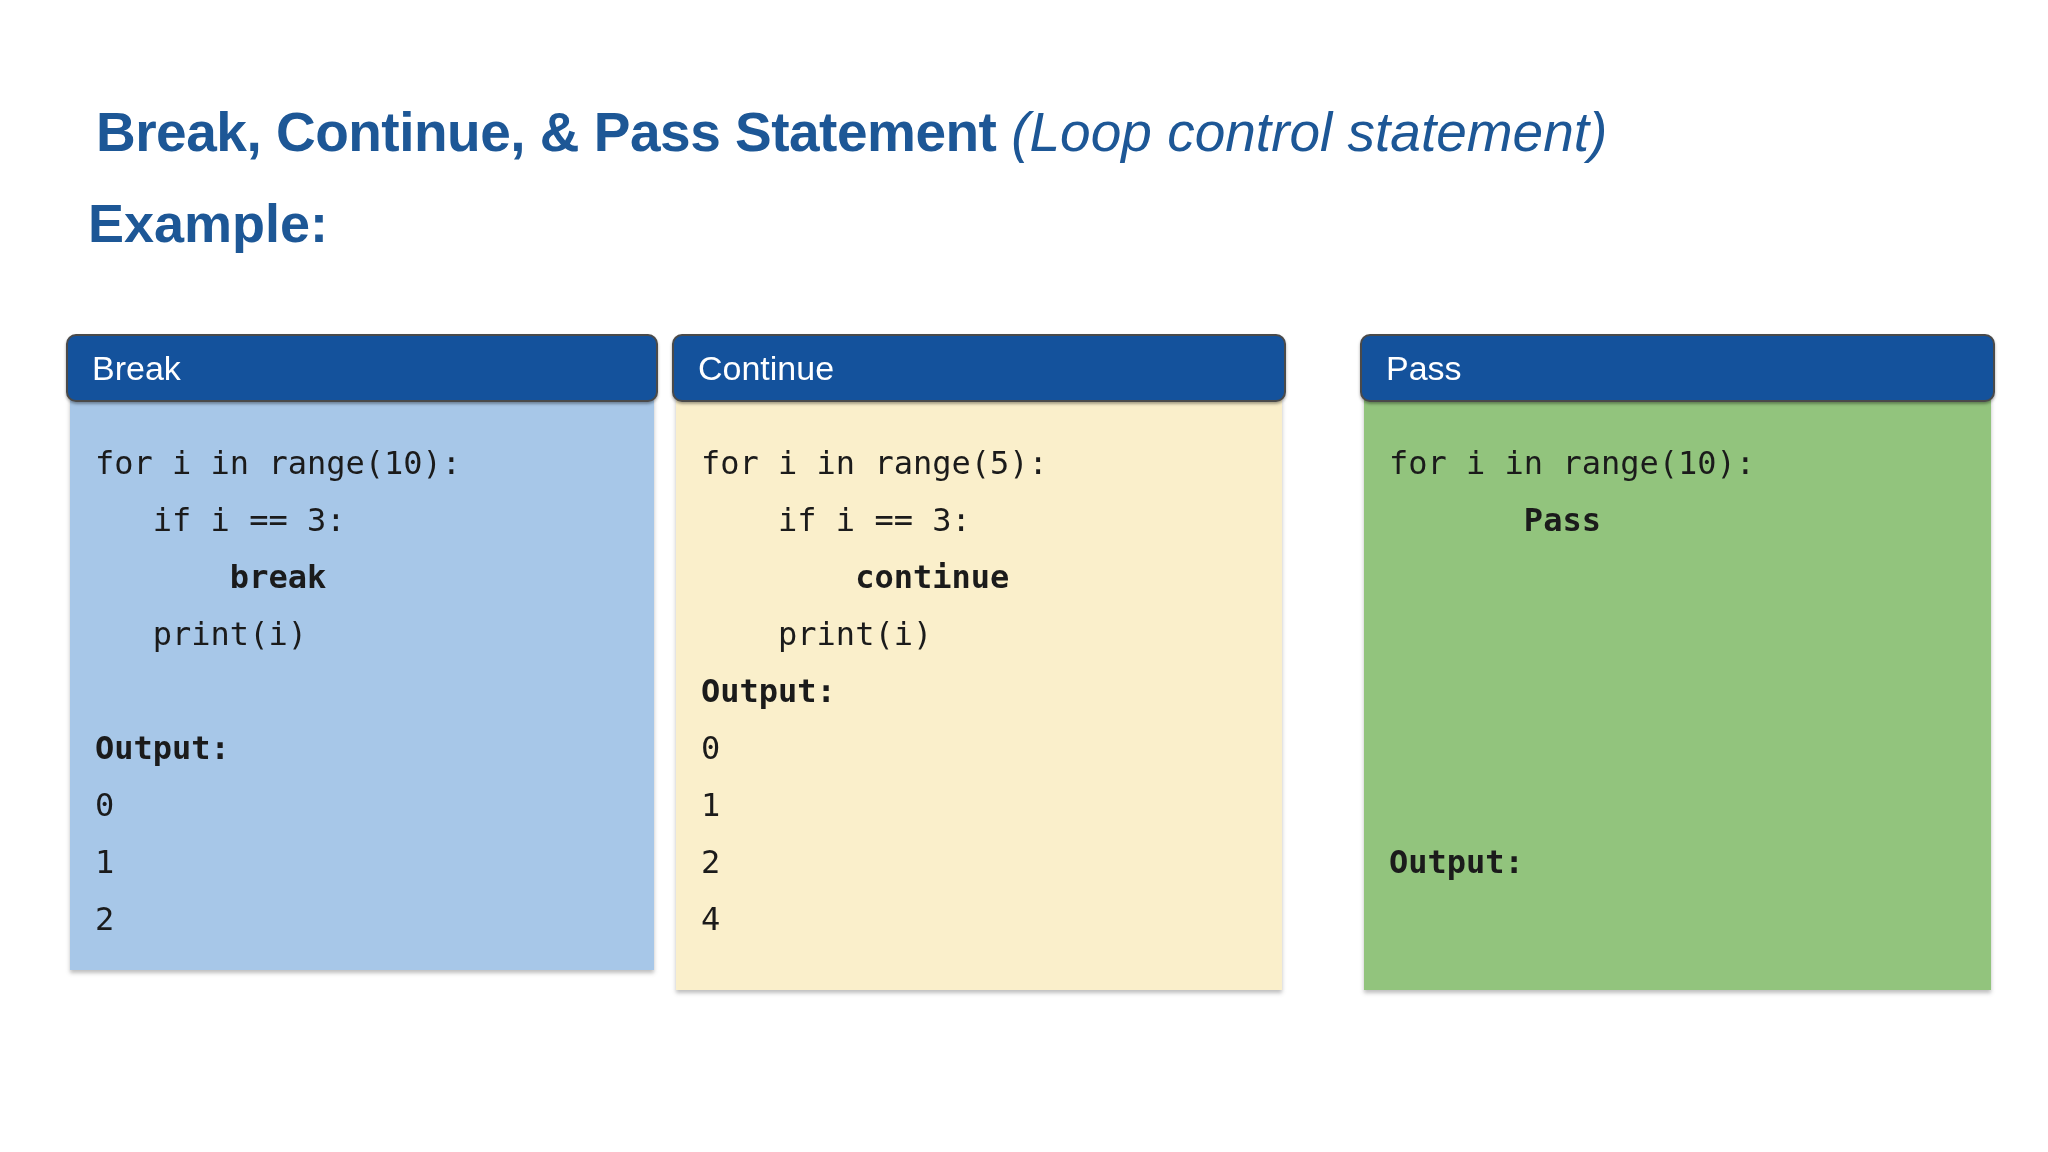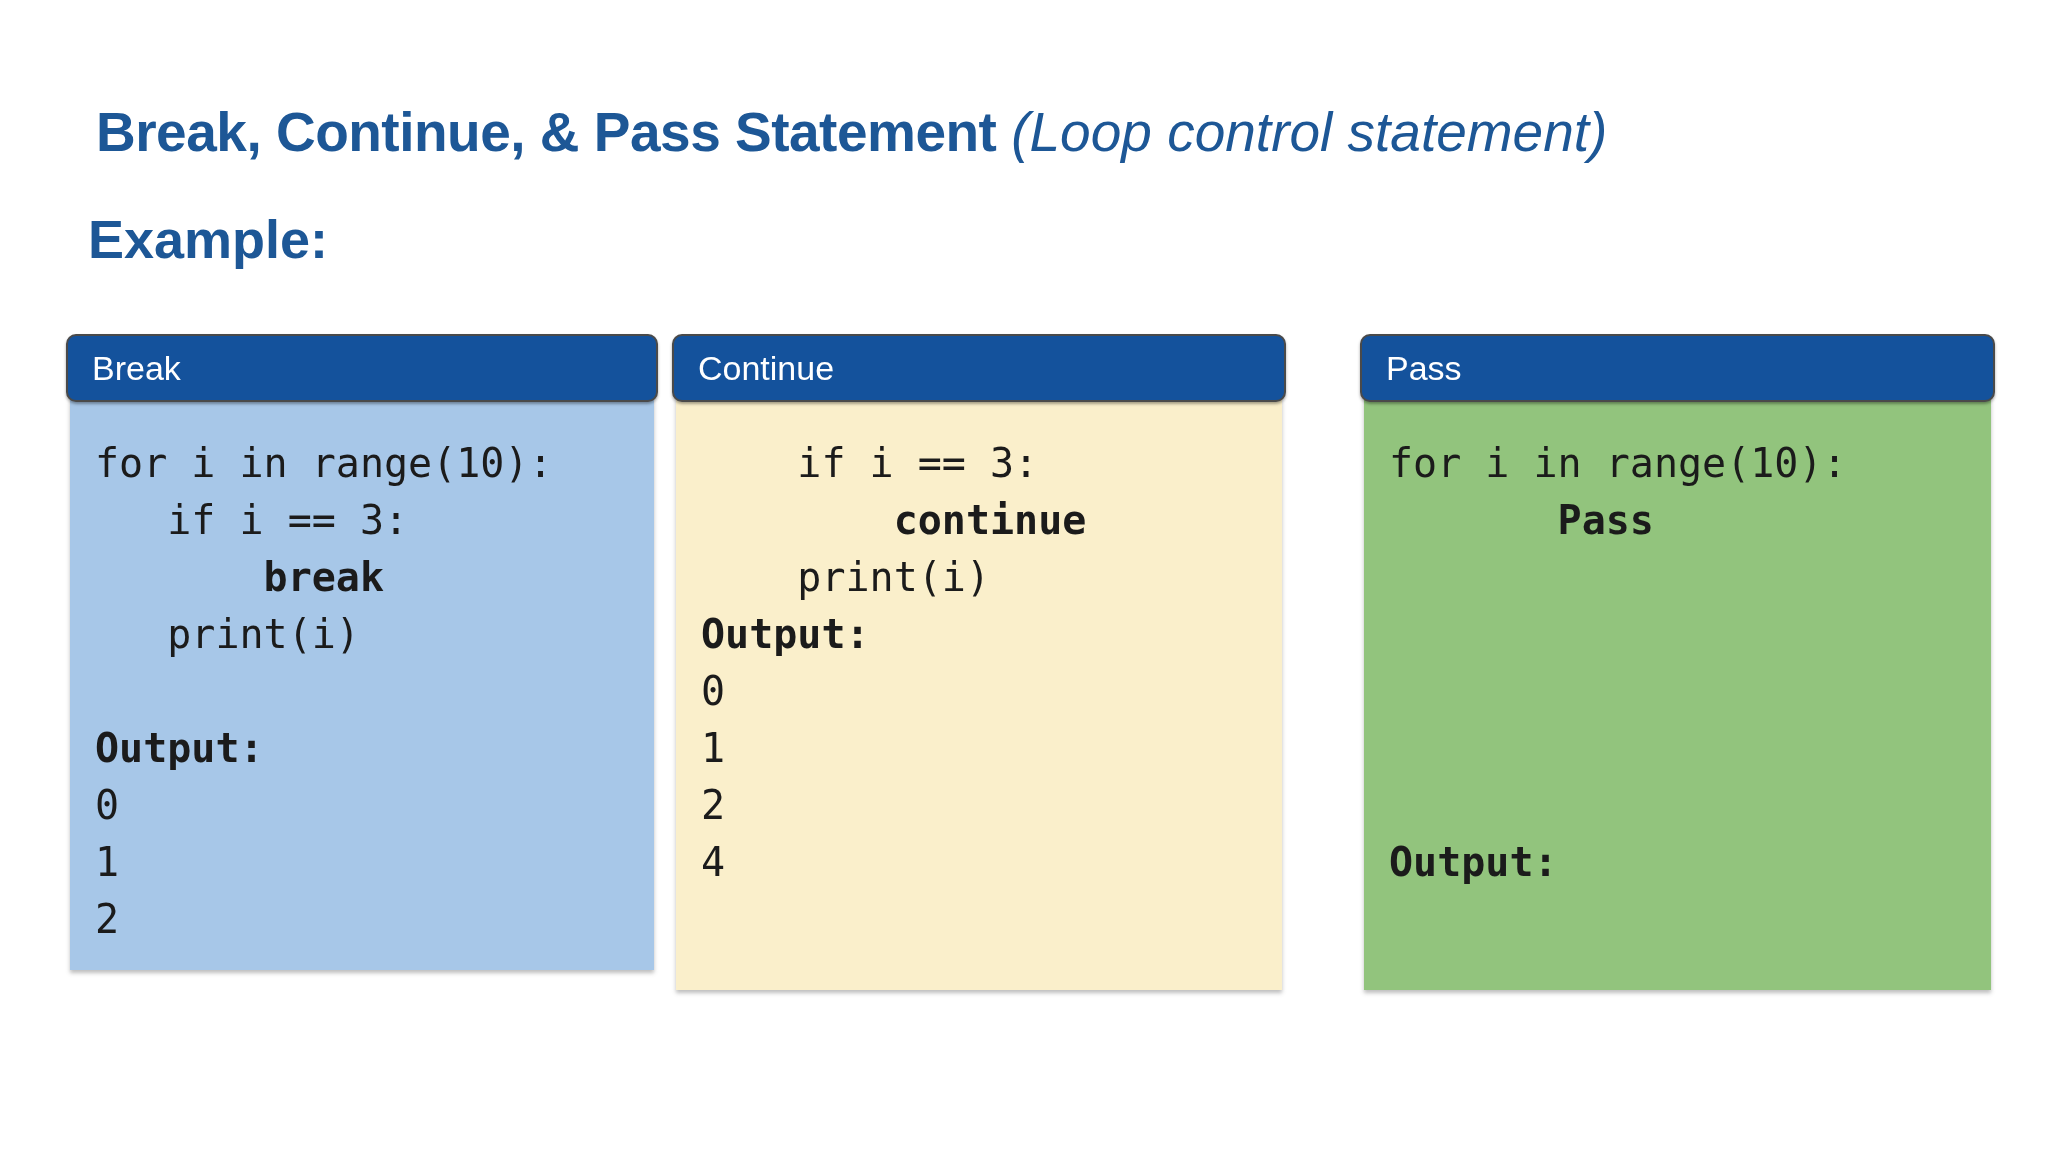--- a/index.html
+++ b/index.html
@@ -24,21 +24,21 @@
     white-space: nowrap;
   }
   .title .t-italic {
     font-style: italic;
     font-weight: normal;
     letter-spacing: 0;
   }
   .subtitle {
     position: absolute;
     left: 88px;
-    top: 208px;
+    top: 192px;
     font-size: 54px;
     font-weight: bold;
     color: #1D5796;
   }
 
   
   .panel { position: absolute; top: 334px; }
   .panel-break    { left: 66px;   width: 592px; }
   .panel-continue { left: 672px;  width: 614px; }
   .panel-pass     { left: 1360px; width: 635px; }
@@ -72,21 +72,21 @@
   }
   .panel-break    .panel-body { height: 572px; background: #A7C7E8; }
   .panel-continue .panel-body { height: 592px; background: #FAEFCB; }
   .panel-pass     .panel-body { height: 592px; background: #92C47D; }
 
   .code-line {
     white-space: pre;
     height: 57px;
     line-height: 57px;
     font-family: "DejaVu Sans Mono", monospace;
-    font-size: 40px;
+    font-size: 32px;
     color: #1B1B1B;
   }
   .code-line .bold { font-weight: bold; }
 </style>
 </head>
 <body>
 
 <div class="stage">
 
   <div class="title">
@@ -110,20 +110,21 @@
       <div class="code-line"><span>1</span></div>
       <div class="code-line"><span>2</span></div>
     </div>
   </div>
 
   <div class="panel panel-continue">
     <div class="panel-header">
       <span class="label">Continue</span>
     </div>
     <div class="panel-body">
+      <div class="code-line"><span>for i in range(5):</span></div>
       <div class="code-line"><span>    if i == 3:</span></div>
       <div class="code-line"><span>        </span><span class="bold">continue</span></div>
       <div class="code-line"><span>    print(i)</span></div>
       <div class="code-line"><span class="bold">Output:</span></div>
       <div class="code-line"><span>0</span></div>
       <div class="code-line"><span>1</span></div>
       <div class="code-line"><span>2</span></div>
       <div class="code-line"><span>4</span></div>
     </div>
   </div>

